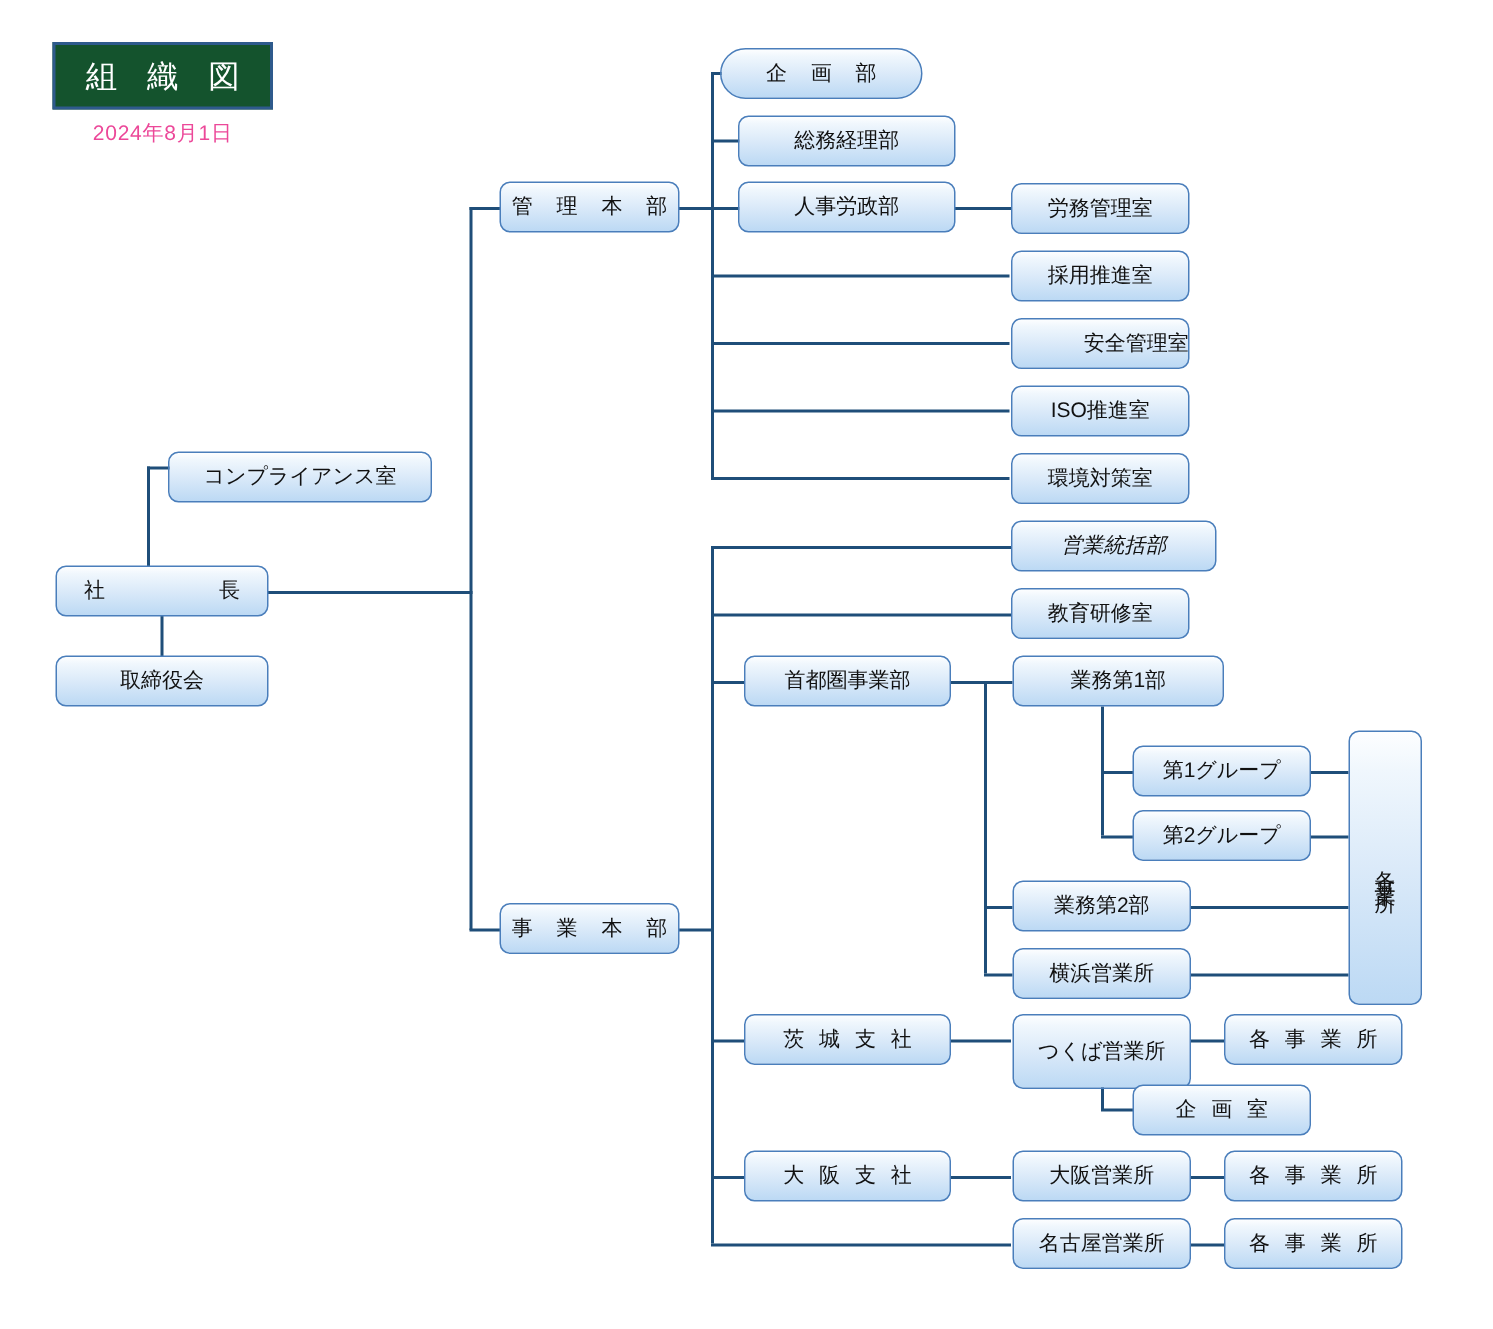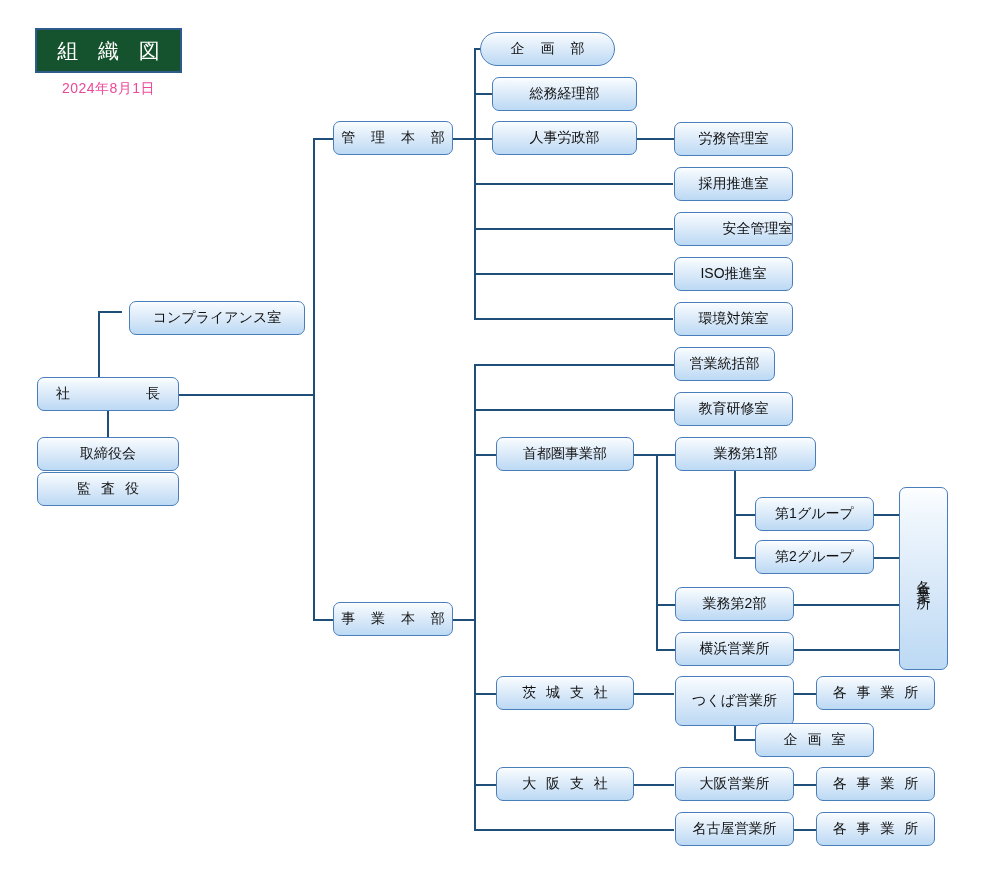--- a/index.html
+++ b/index.html
@@ -123,37 +123,36 @@
   <div class="ln lh" style="left:634px;top:693px;width:40px;"></div>
   <div class="ln lh" style="left:794px;top:693px;width:22px;"></div>
   <div class="ln lv" style="left:734px;top:710px;height:30px;"></div>
   <div class="ln lh" style="left:734px;top:739px;width:22px;"></div>
 
   <div class="ln lh" style="left:634px;top:784px;width:40px;"></div>
   <div class="ln lh" style="left:794px;top:784px;width:22px;"></div>
 
   <div class="ln lh" style="left:794px;top:829px;width:22px;"></div>
 
-  <div class="node" style="left:129px;top:301px;width:176px;height:34px;">コンプライアンス室</div>
+  <div class="node" style="left:112px;top:301px;width:176px;height:34px;">コンプライアンス室</div>
   <div class="node pres" style="left:37px;top:377px;width:142px;height:34px;">社　　長</div>
   <div class="node" style="left:37px;top:437px;width:142px;height:34px;">取締役会</div>
-  <div class="node mid-space" style="left:37px;top:472px;width:142px;height:34px;">監 査 役</div>
 
   <div class="node wide-space" style="left:333px;top:121px;width:120px;height:34px;text-align:right;">管 理 本 部</div>
   <div class="node wide-space" style="left:480px;top:32px;width:135px;height:34px;border-radius:17px;">企 画 部</div>
   <div class="node" style="left:492px;top:121px;width:145px;height:34px;">人事労政部</div>
   <div class="node" style="left:492px;top:77px;width:145px;height:34px;">総務経理部</div>
   <div class="node" style="left:674px;top:122px;width:119px;height:34px;">労務管理室</div>
   <div class="node" style="left:674px;top:167px;width:119px;height:34px;">採用推進室</div>
   <div class="node" style="left:674px;top:212px;width:119px;height:34px;padding-left:48px;">安全管理室</div>
   <div class="node" style="left:674px;top:257px;width:119px;height:34px;">ISO推進室</div>
   <div class="node" style="left:674px;top:302px;width:119px;height:34px;">環境対策室</div>
 
   <div class="node wide-space" style="left:333px;top:602px;width:120px;height:34px;">事 業 本 部</div>
-  <div class="node" style="left:674px;top:347px;width:101px;height:34px;">営業統括部</div>
+  <div class="node" style="left:674px;top:347px;width:137px;height:34px;font-style:italic;">営業統括部</div>
   <div class="node" style="left:674px;top:392px;width:119px;height:34px;">教育研修室</div>
   <div class="node" style="left:496px;top:437px;width:138px;height:34px;">首都圏事業部</div>
   <div class="node" style="left:675px;top:437px;width:141px;height:34px;">業務第1部</div>
   <div class="node" style="left:755px;top:497px;width:119px;height:34px;">第1グループ</div>
   <div class="node" style="left:755px;top:540px;width:119px;height:34px;">第2グループ</div>
   <div class="node" style="left:675px;top:587px;width:119px;height:34px;">業務第2部</div>
   <div class="node" style="left:675px;top:632px;width:119px;height:34px;">横浜営業所</div>
   <div class="node vertical" style="left:899px;top:487px;width:49px;height:183px;">各事業所</div>
 
   <div class="node mid-space" style="left:496px;top:676px;width:138px;height:34px;">茨 城 支 社</div>

